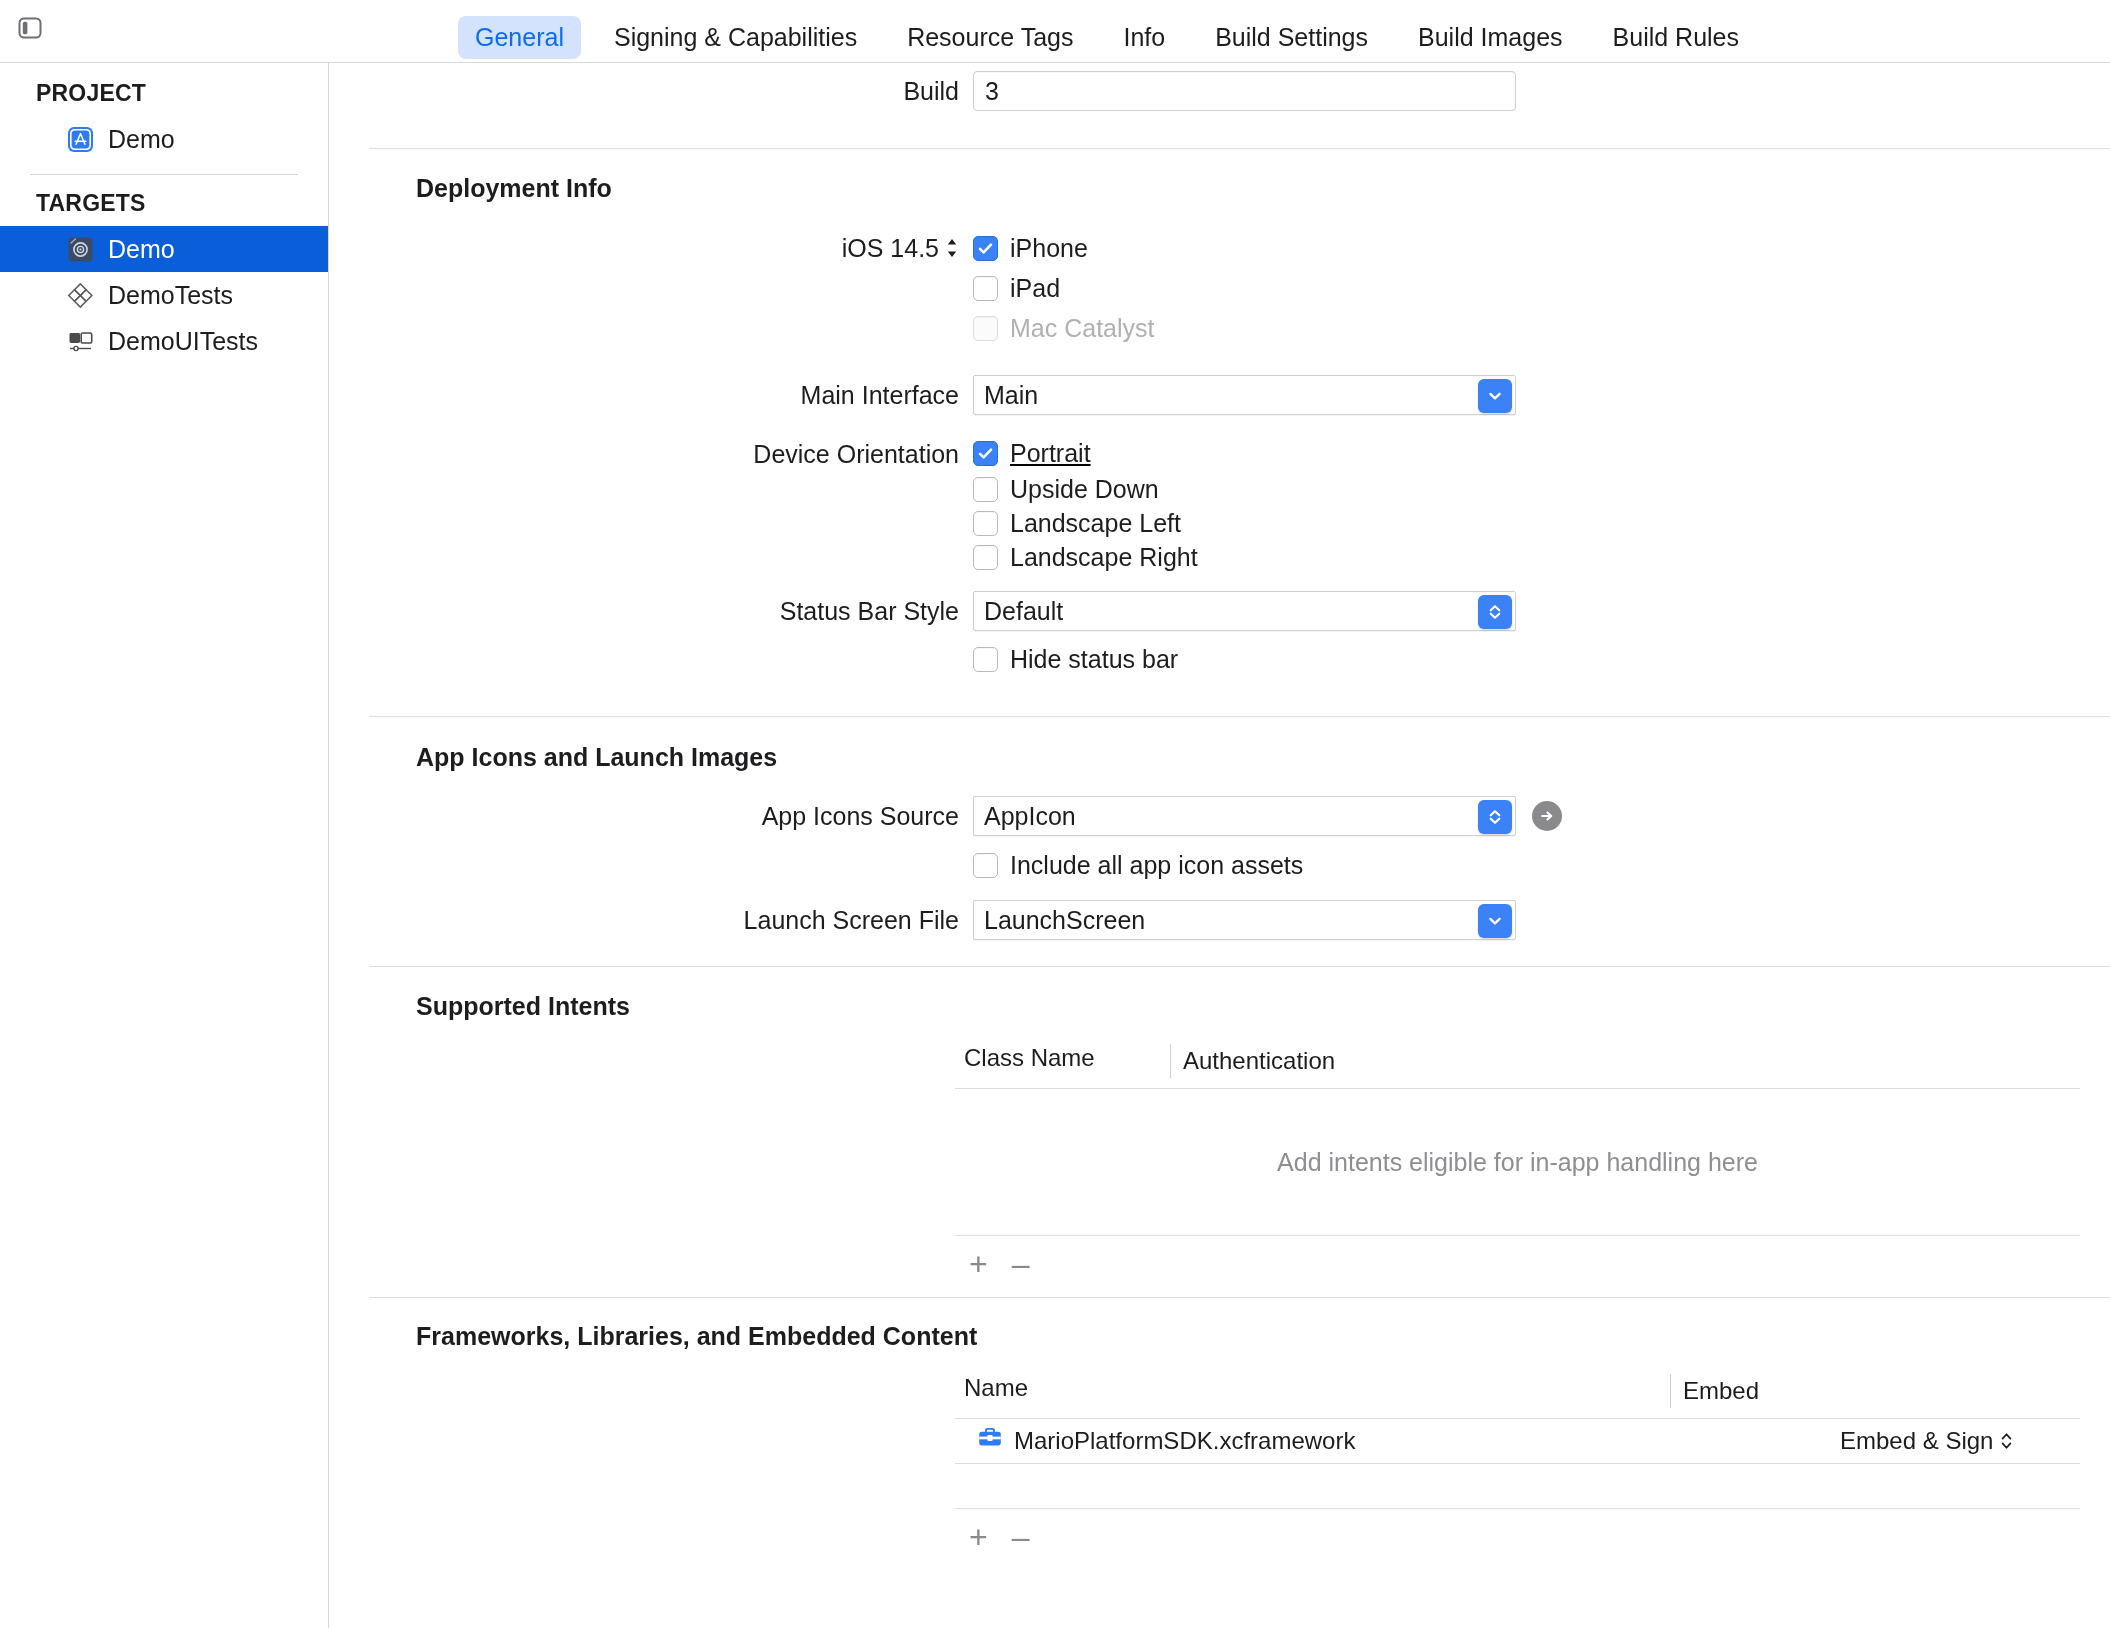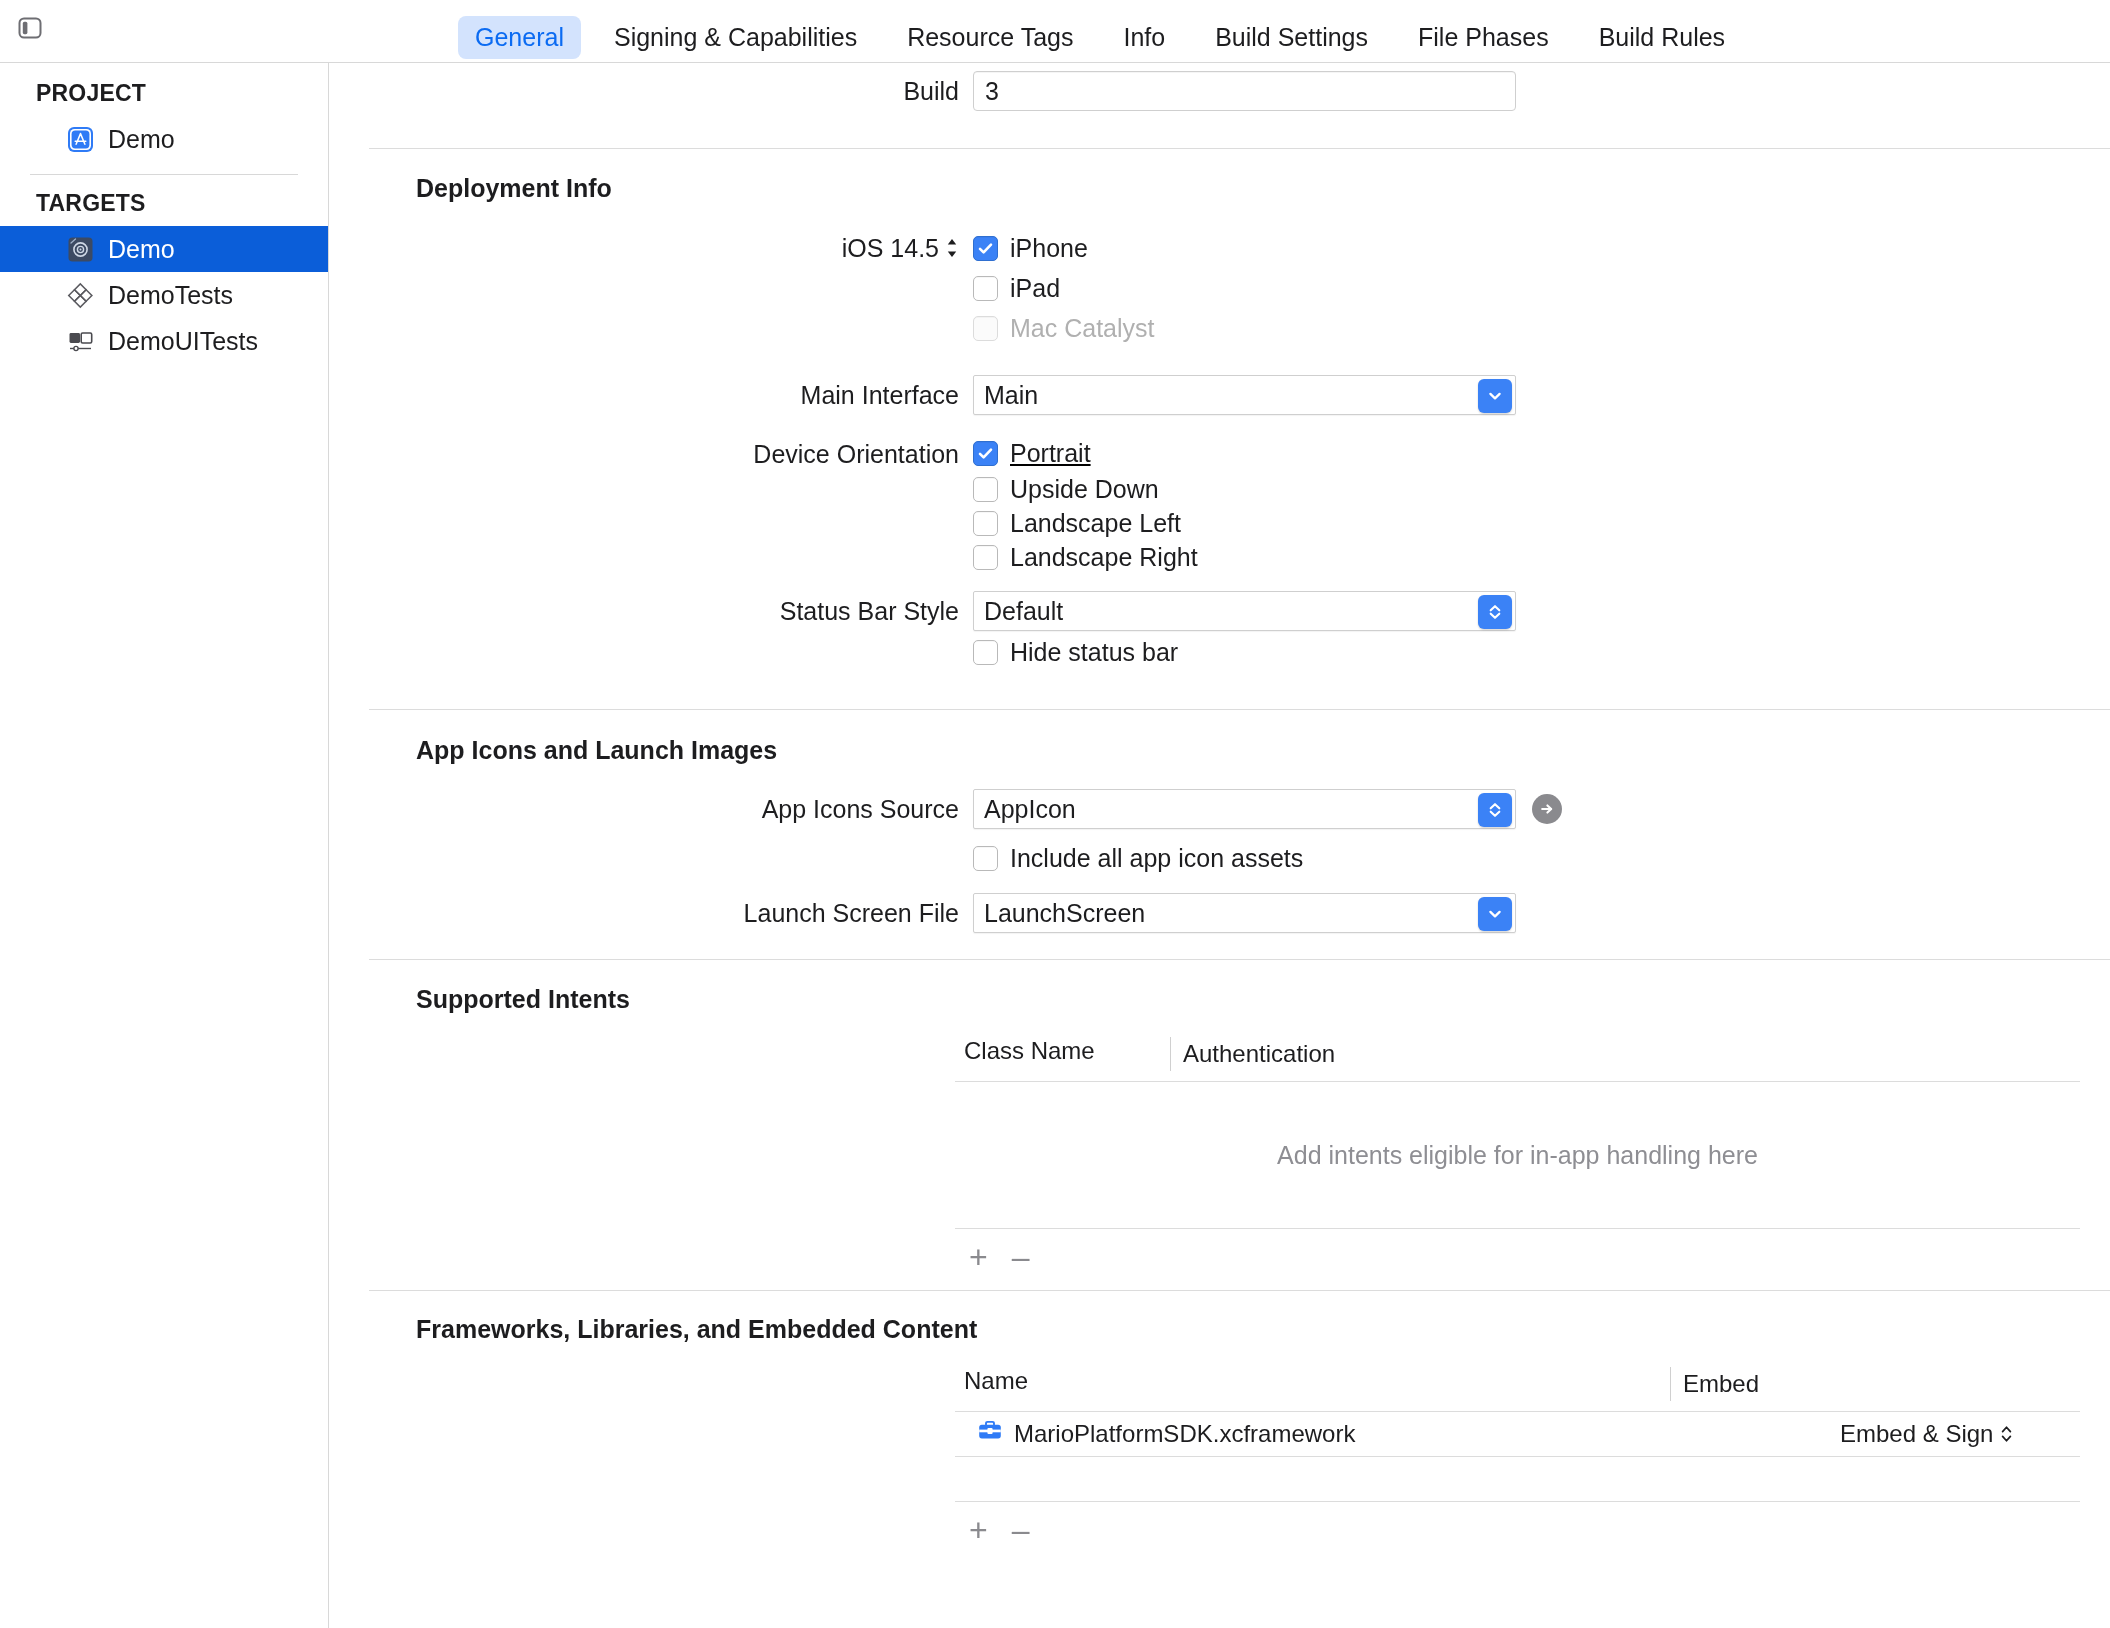--- a/index.html
+++ b/index.html
@@ -178,21 +178,21 @@
       <rect x="2.5" y="3.5" width="21" height="19" rx="4.5" fill="none" stroke="#6e6e73" stroke-width="2"></rect>
       <rect x="5.8" y="6.8" width="4.6" height="12.4" rx="1.6" fill="#6e6e73"></rect>
     </svg>
   </div>
   <div class="tabs">
     <div class="tab active">General</div>
     <div class="tab">Signing &amp; Capabilities</div>
     <div class="tab">Resource Tags</div>
     <div class="tab">Info</div>
     <div class="tab">Build Settings</div>
-    <div class="tab">File Phases</div>
+    <div class="tab">Build Images</div>
     <div class="tab">Build Rules</div>
   </div>
 </div>
 
 <div class="sidebar">
   <div class="group-header">PROJECT</div>
 
   <div class="sb-row" style="margin-top:9px;">
     <span class="sb-icon">
       <svg width="27" height="27" viewBox="0 0 27 27">
@@ -335,21 +335,21 @@
     <div class="ctl">
       <div class="popup">
         <span>Default</span>
         <span class="btn">
           <svg width="18" height="18" viewBox="0 0 18 18">
             <path d="M4.7 7.3 L9 3.2 L13.3 7.3" fill="none" stroke="#ffffff" stroke-width="2.1" stroke-linecap="round" stroke-linejoin="round"></path>
             <path d="M4.7 10.7 L9 14.8 L13.3 10.7" fill="none" stroke="#ffffff" stroke-width="2.1" stroke-linecap="round" stroke-linejoin="round"></path>
           </svg>
         </span>
       </div>
-      <div class="cb-row" style="margin-top:1px;">
+      <div class="cb-row" style="margin-top:8px;">
         <span class="cbx"></span>
         <span class="cb-lbl">Hide status bar</span>
       </div>
     </div>
   </div>
 
   <div class="sec-divider" style="margin-top:37px;"></div>
 
   <div class="sec-title" style="margin-top:26px;">App Icons and Launch Images</div>
 

